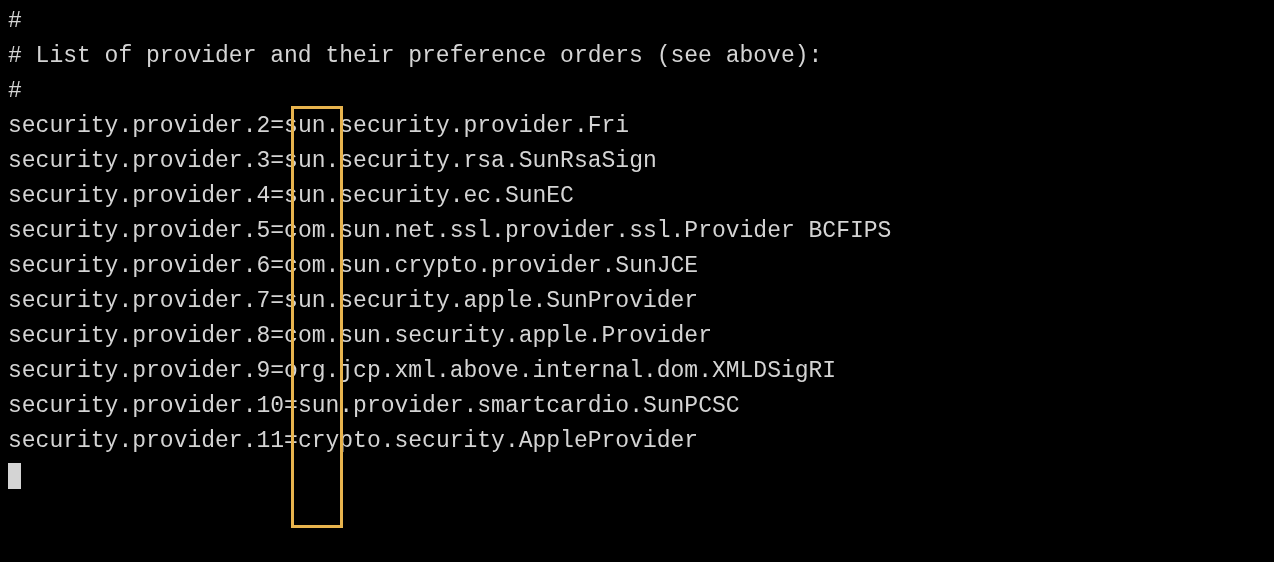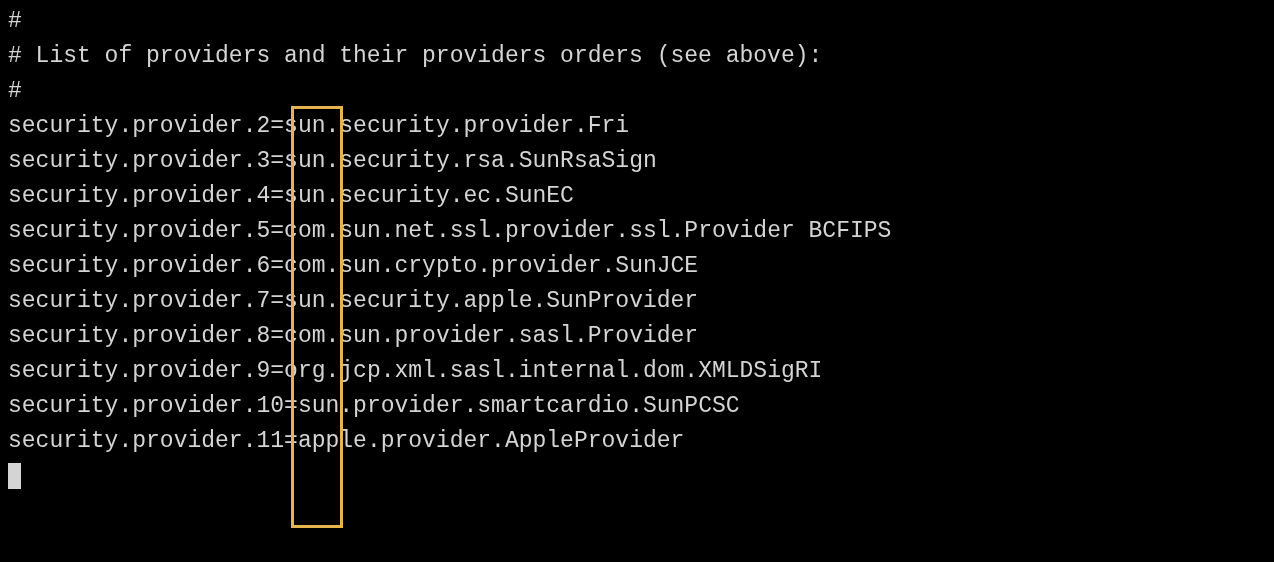--- a/index.html
+++ b/index.html
@@ -40,30 +40,30 @@
       height: 26px;
       background: #d4d4d4;
       vertical-align: text-bottom;
     }
   </style>
 </head>
 <body>
 
 <div class="terminal">
   <div class="line">#</div>
-  <div class="line"># List of providers and their providers orders (see above):</div>
+  <div class="line"># List of provider and their preference orders (see above):</div>
   <div class="line">#</div>
 
   <div class="line"><span>security.provider.</span><span>2</span><span>=</span><span>sun.security.provider.Fri</span></div>
   <div class="line"><span>security.provider.</span><span>3</span><span>=</span><span>sun.security.rsa.SunRsaSign</span></div>
   <div class="line"><span>security.provider.</span><span>4</span><span>=</span><span>sun.security.ec.SunEC</span></div>
   <div class="line"><span>security.provider.</span><span>5</span><span>=</span><span>com.sun.net.ssl.provider.ssl.Provider BCFIPS</span></div>
   <div class="line"><span>security.provider.</span><span>6</span><span>=</span><span>com.sun.crypto.provider.SunJCE</span></div>
   <div class="line"><span>security.provider.</span><span>7</span><span>=</span><span>sun.security.apple.SunProvider</span></div>
-  <div class="line"><span>security.provider.</span><span>8</span><span>=</span><span>com.sun.provider.sasl.Provider</span></div>
-  <div class="line"><span>security.provider.</span><span>9</span><span>=</span><span>org.jcp.xml.sasl.internal.dom.XMLDSigRI</span></div>
+  <div class="line"><span>security.provider.</span><span>8</span><span>=</span><span>com.sun.security.apple.Provider</span></div>
+  <div class="line"><span>security.provider.</span><span>9</span><span>=</span><span>org.jcp.xml.above.internal.dom.XMLDSigRI</span></div>
   <div class="line"><span>security.provider.</span><span>10</span><span>=</span><span>sun.provider.smartcardio.SunPCSC</span></div>
-  <div class="line"><span>security.provider.</span><span>11</span><span>=</span><span>apple.provider.AppleProvider</span></div>
+  <div class="line"><span>security.provider.</span><span>11</span><span>=</span><span>crypto.security.AppleProvider</span></div>
 
   <div class="line"><span class="cursor"></span></div>
 
   <div class="highlight-box"></div>
 </div>
 
 </body></html>

